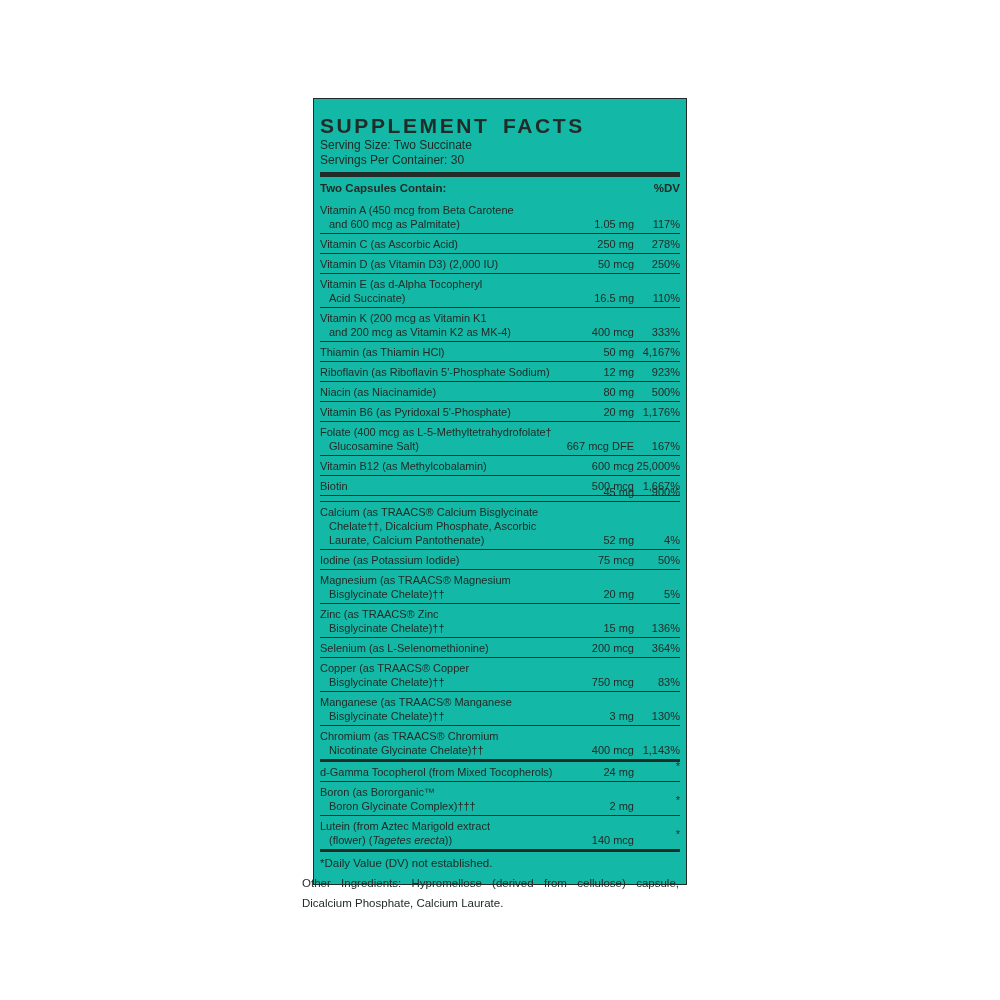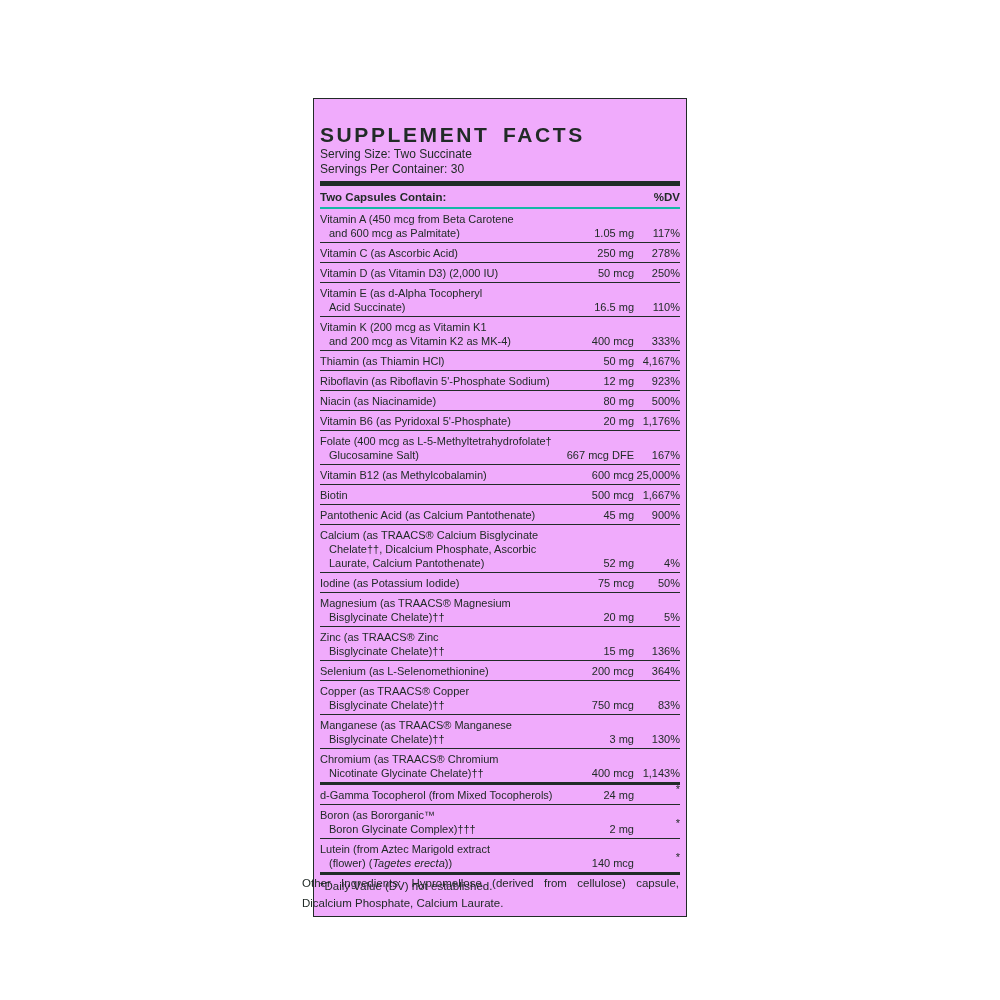--- a/index.html
+++ b/index.html
@@ -4,21 +4,21 @@
 <style>
   html, body { margin: 0; padding: 0; background: #ffffff; }
   body { font-family: "Liberation Sans", sans-serif; color: #212b27; }
   .stage {
     position: relative; width: 1000px; height: 1000px;
     background: #ffffff; overflow: hidden;
   }
   .panel {
     position: absolute; left: 313px; top: 98px; width: 374px;
     border: 1.5px solid #212b27; box-sizing: border-box;
-    background: #f0abfc; padding: 17px 6px;
+    background: #14b8a6; padding: 8px 6px;
   }
   .title {
     font-size: 21px; font-weight: bold; letter-spacing: 2.6px;
     word-spacing: 5px; line-height: 25px; padding-top: 6px;
     white-space: nowrap;
   }
   .serving { font-size: 12px; line-height: 15px; }
   .thickbar { height: 5px; background: #212b27; margin-top: 4px; }
   .contain {
     display: flex; justify-content: space-between; align-items: flex-end;
@@ -138,23 +138,20 @@
           <div class="dv">25,000%</div>
         </div>
         <div class="row">
           <div>
             <div class="line">Biotin</div>
           </div>
           <div class="amount">500 mcg</div>
           <div class="dv">1,667%</div>
         </div>
         <div class="row">
-          <div>
-            <div class="line">Pantothenic Acid (as Calcium Pantothenate)</div>
-          </div>
           <div class="amount">45 mg</div>
           <div class="dv">900%</div>
         </div>
         <div class="row">
           <div>
             <div class="line">Calcium (as TRAACS® Calcium Bisglycinate</div>
             <div class="line cont">Chelate††, Dicalcium Phosphate, Ascorbic</div>
             <div class="line cont">Laurate, Calcium Pantothenate)</div>
           </div>
           <div class="amount">52 mg</div>

